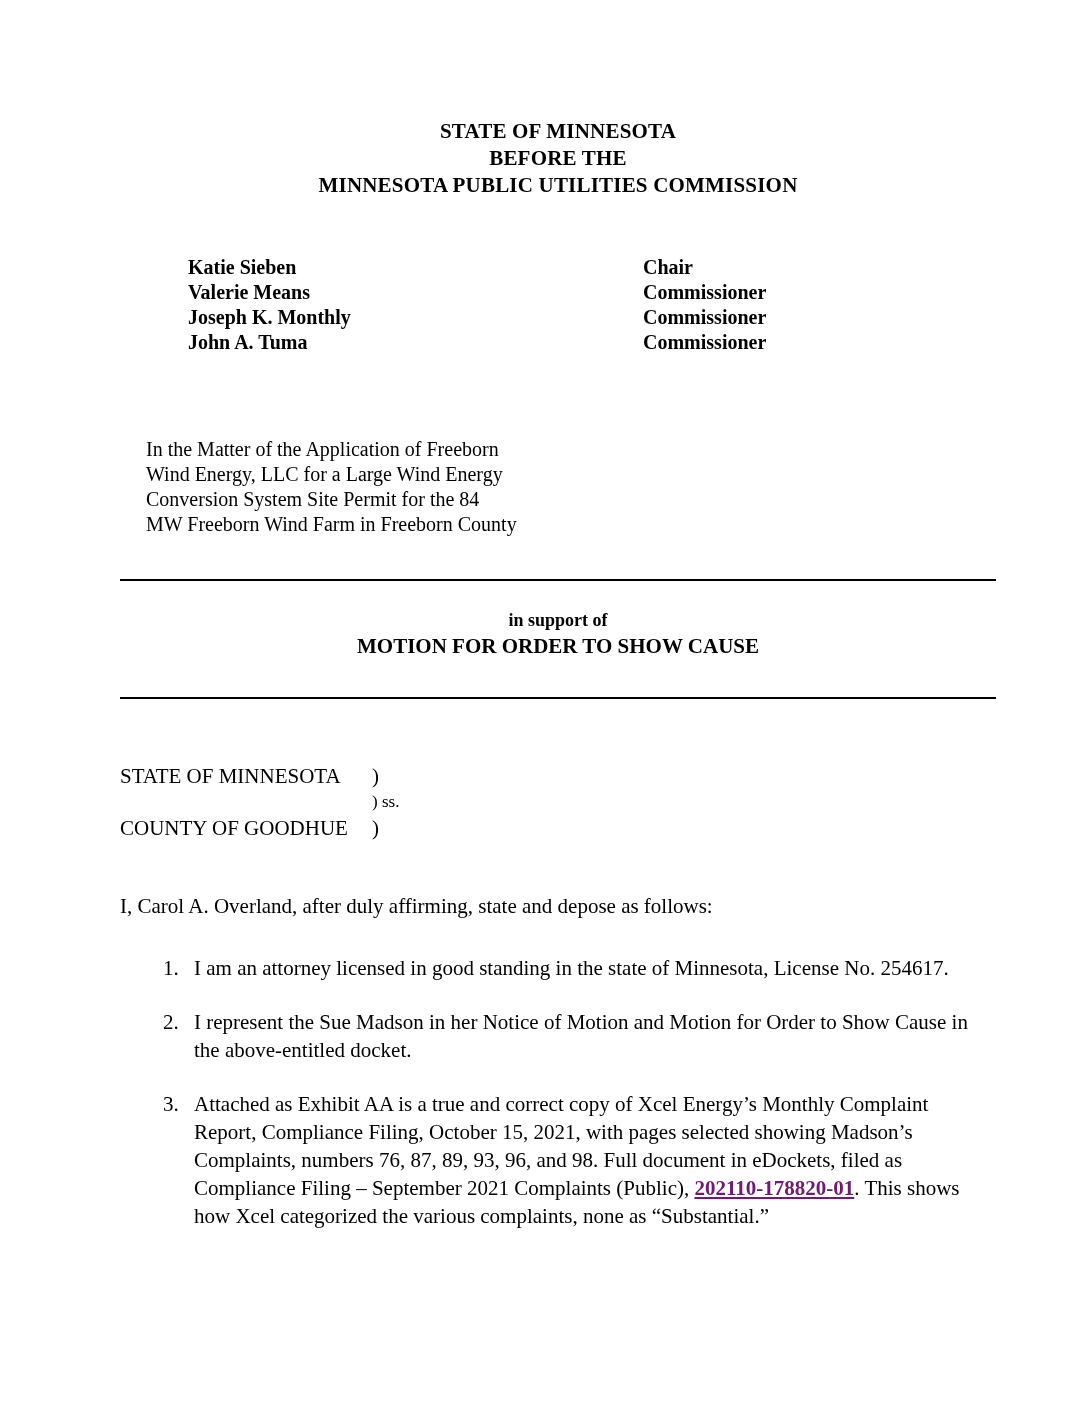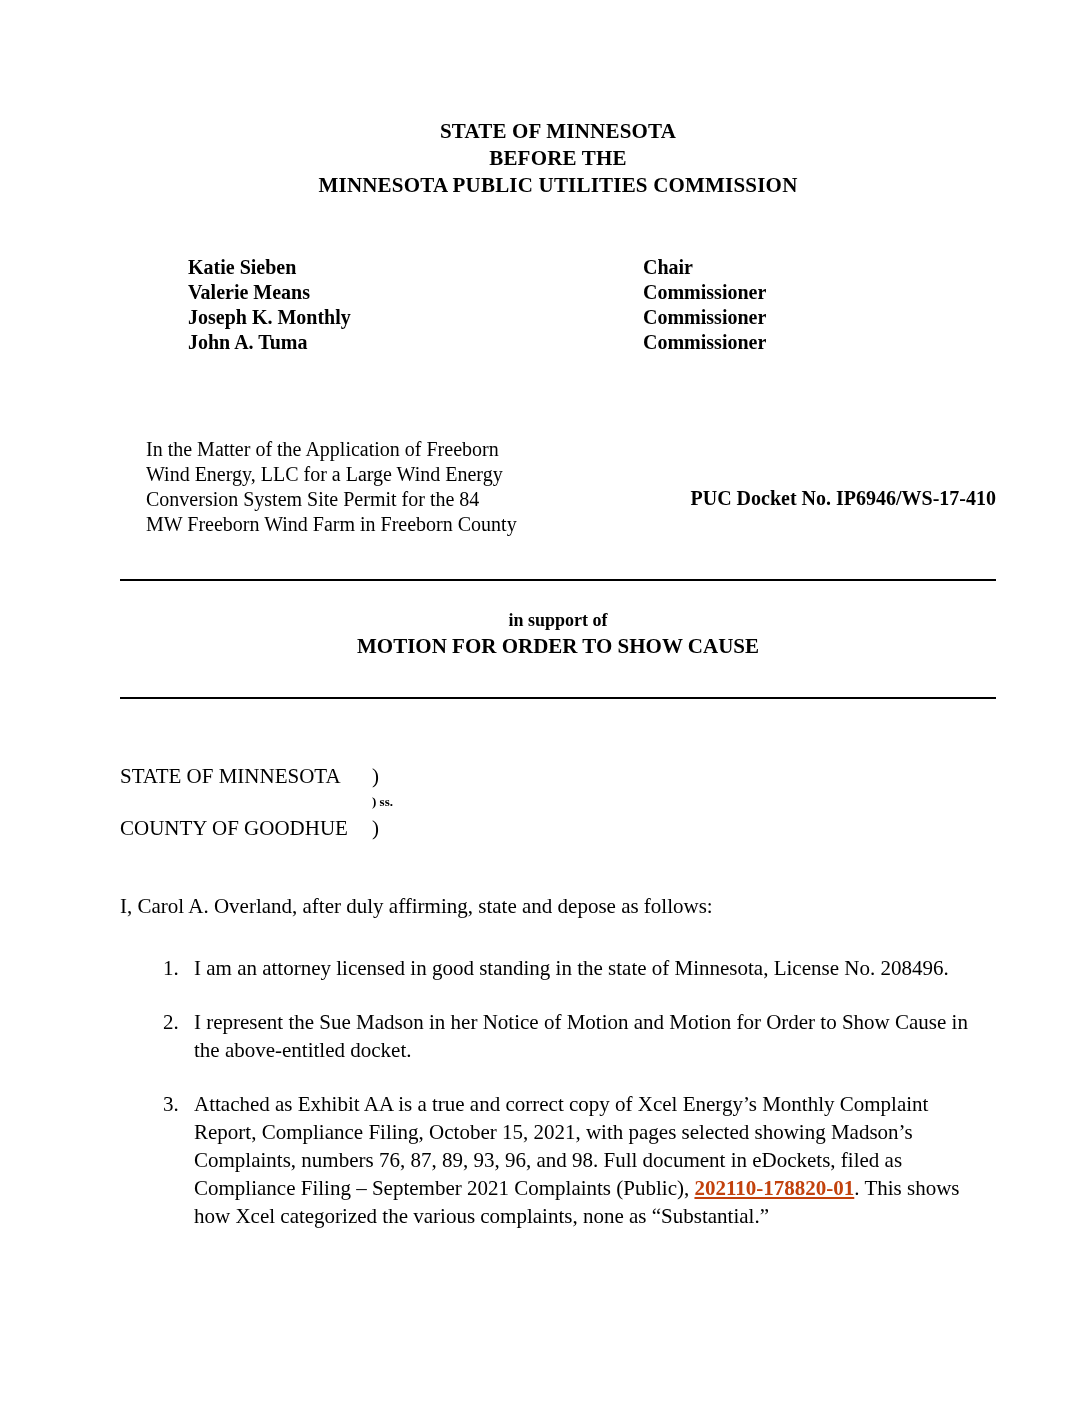--- a/index.html
+++ b/index.html
@@ -103,22 +103,21 @@
     display: flex;
     align-items: baseline;
   }
   .venue-label {
     width: 252px;
     white-space: nowrap;
   }
   .venue-paren { width: 40px; }
   .venue-ss {
     margin-left: 252px;
-    font-size: 13px;
-    font-weight: bold;
+    font-size: 17px;
   }
 
   
   .intro {
     margin-top: 52px;
     font-size: 21px;
     line-height: 27px;
     font-family: Liberation Serif, serif;
   }
   ol.items {
@@ -126,21 +125,21 @@
     padding-left: 64px;
     font-size: 21px;
     line-height: 28px;
   }
   ol.items > li {
     margin-bottom: 26px;
     padding-left: 10px;
   }
   ol.items > li:last-child { margin-bottom: 0; }
   .link {
-    color: #c2410c;
+    color: #701a75;
     font-weight: bold;
   }
 </style>
 </head>
 <body>
 
 <div class="page">
 
   <div class="caption-head">
     <div>STATE OF MINNESOTA</div>
@@ -169,21 +168,20 @@
   </tbody>
     </table>
 
   <div class="matter-wrap">
     <div class="matter">
       <div>In the Matter of the Application of Freeborn</div>
       <div>Wind Energy, LLC for a Large Wind Energy</div>
       <div>Conversion System Site Permit for the 84</div>
       <div>MW Freeborn Wind Farm in Freeborn County</div>
     </div>
-    <div class="docket">PUC Docket No. IP6946/WS-17-410</div>
   </div>
 
   <hr class="rule rule-top">
 
   <div class="title-block">
     <div class="small">in support of</div>
     <div>MOTION FOR ORDER TO SHOW CAUSE</div>
   </div>
 
   <hr class="rule rule-bottom">
@@ -197,21 +195,21 @@
     <div class="venue-row">
       <span class="venue-label">COUNTY OF GOODHUE</span>
       <span class="venue-paren">)</span>
     </div>
   </div>
 
   <div class="intro">I, Carol A. Overland, after duly affirming, state and depose as follows:</div>
 
   <ol class="items">
     <li>
-      <span> I am an attorney licensed in good standing in the state of Minnesota, License No. 208496.</span>
+      <span> I am an attorney licensed in good standing in the state of Minnesota, License No. 254617.</span>
     </li>
     <li>
       <span>I represent the Sue Madson in her Notice of Motion and Motion for Order to Show Cause in the above-entitled docket.</span>
     </li>
     <li>
       <span>Attached as Exhibit AA is a true and correct copy of Xcel Energy’s Monthly Complaint Report, Compliance Filing, October 15, 2021, with pages selected showing Madson’s Complaints, numbers 76, 87, 89, 93, 96, and 98.  Full document in eDockets, filed as Compliance Filing – September 2021 Complaints (Public), </span><a class="link" href="#">202110-178820-01</a><span>.  This shows how Xcel categorized the various complaints, none as “Substantial.”</span>
     </li>
   </ol>
 
 </div>

